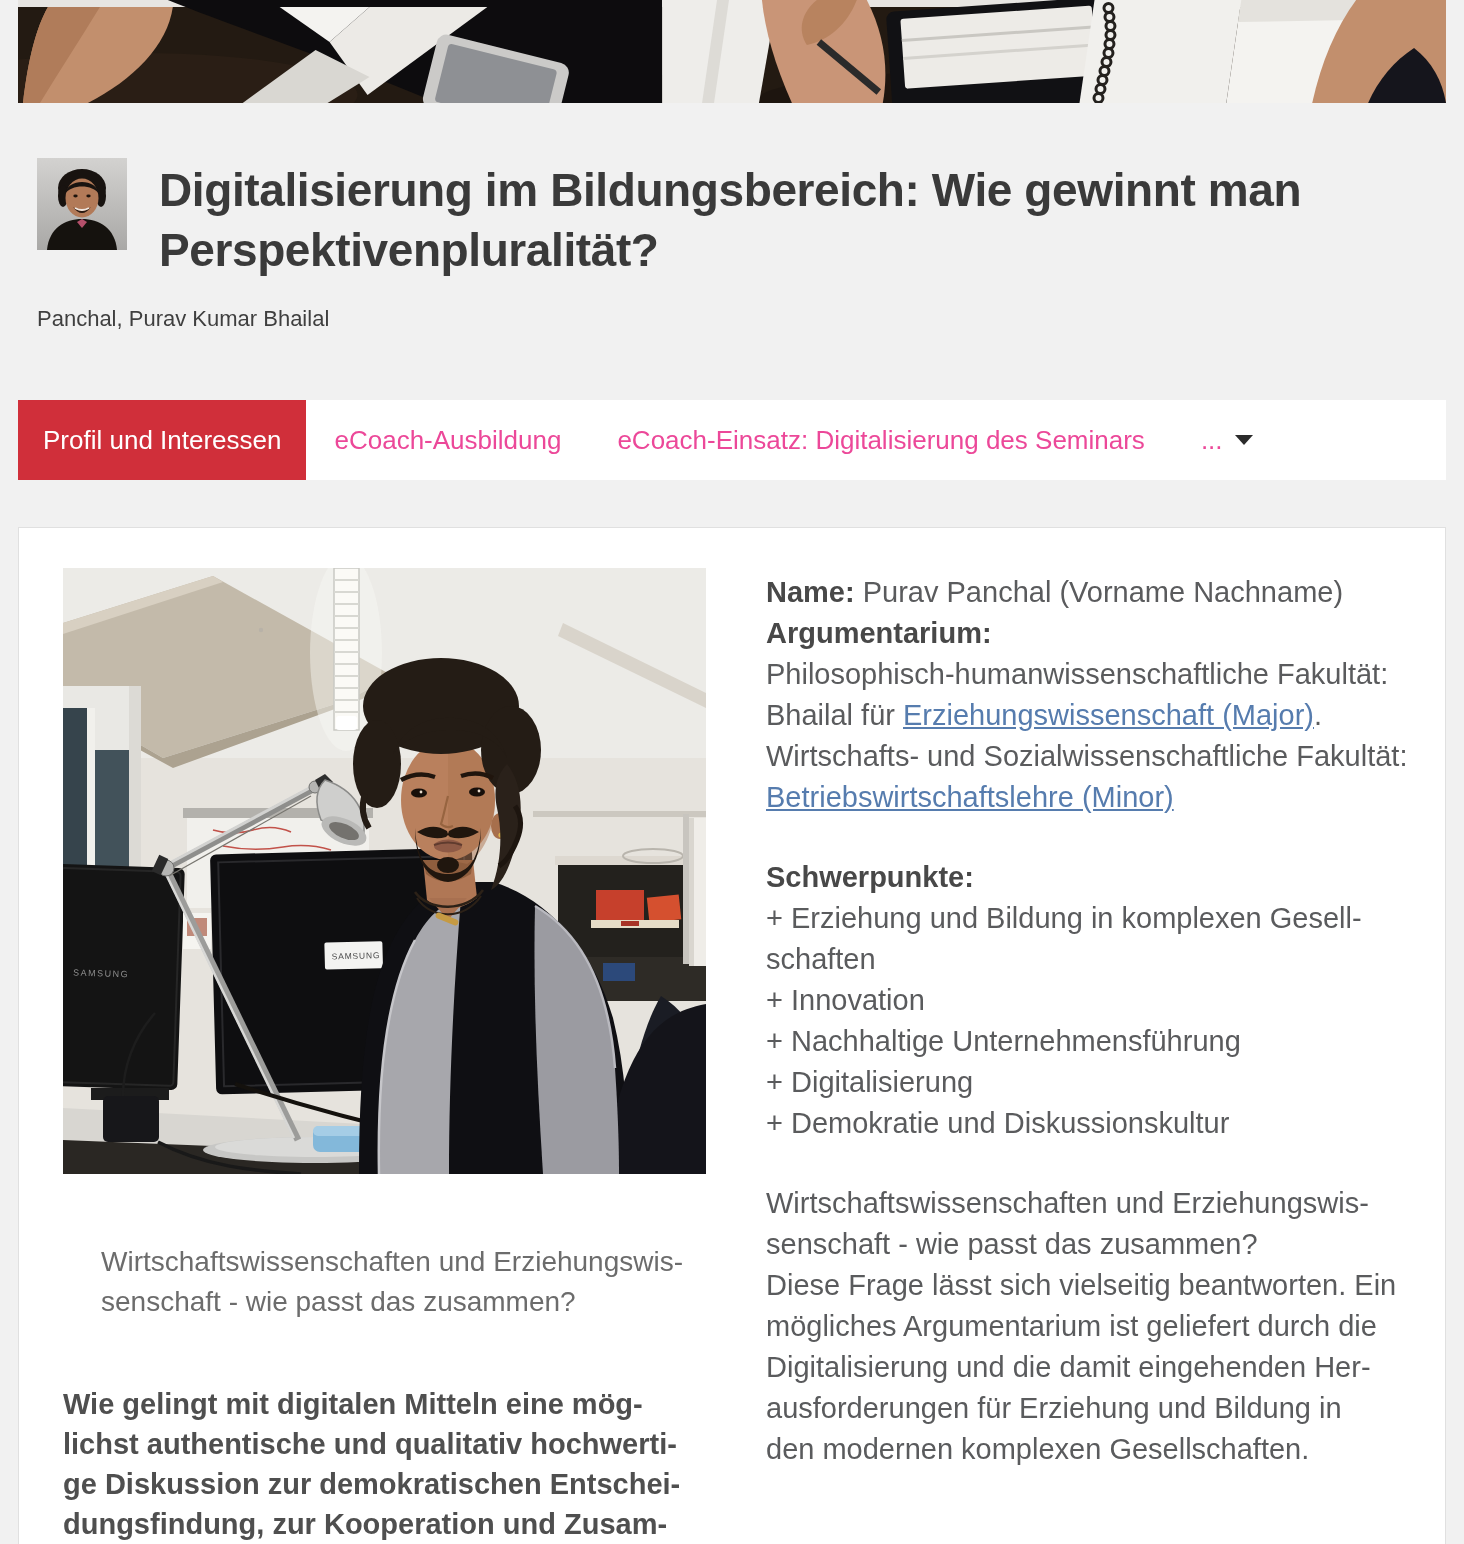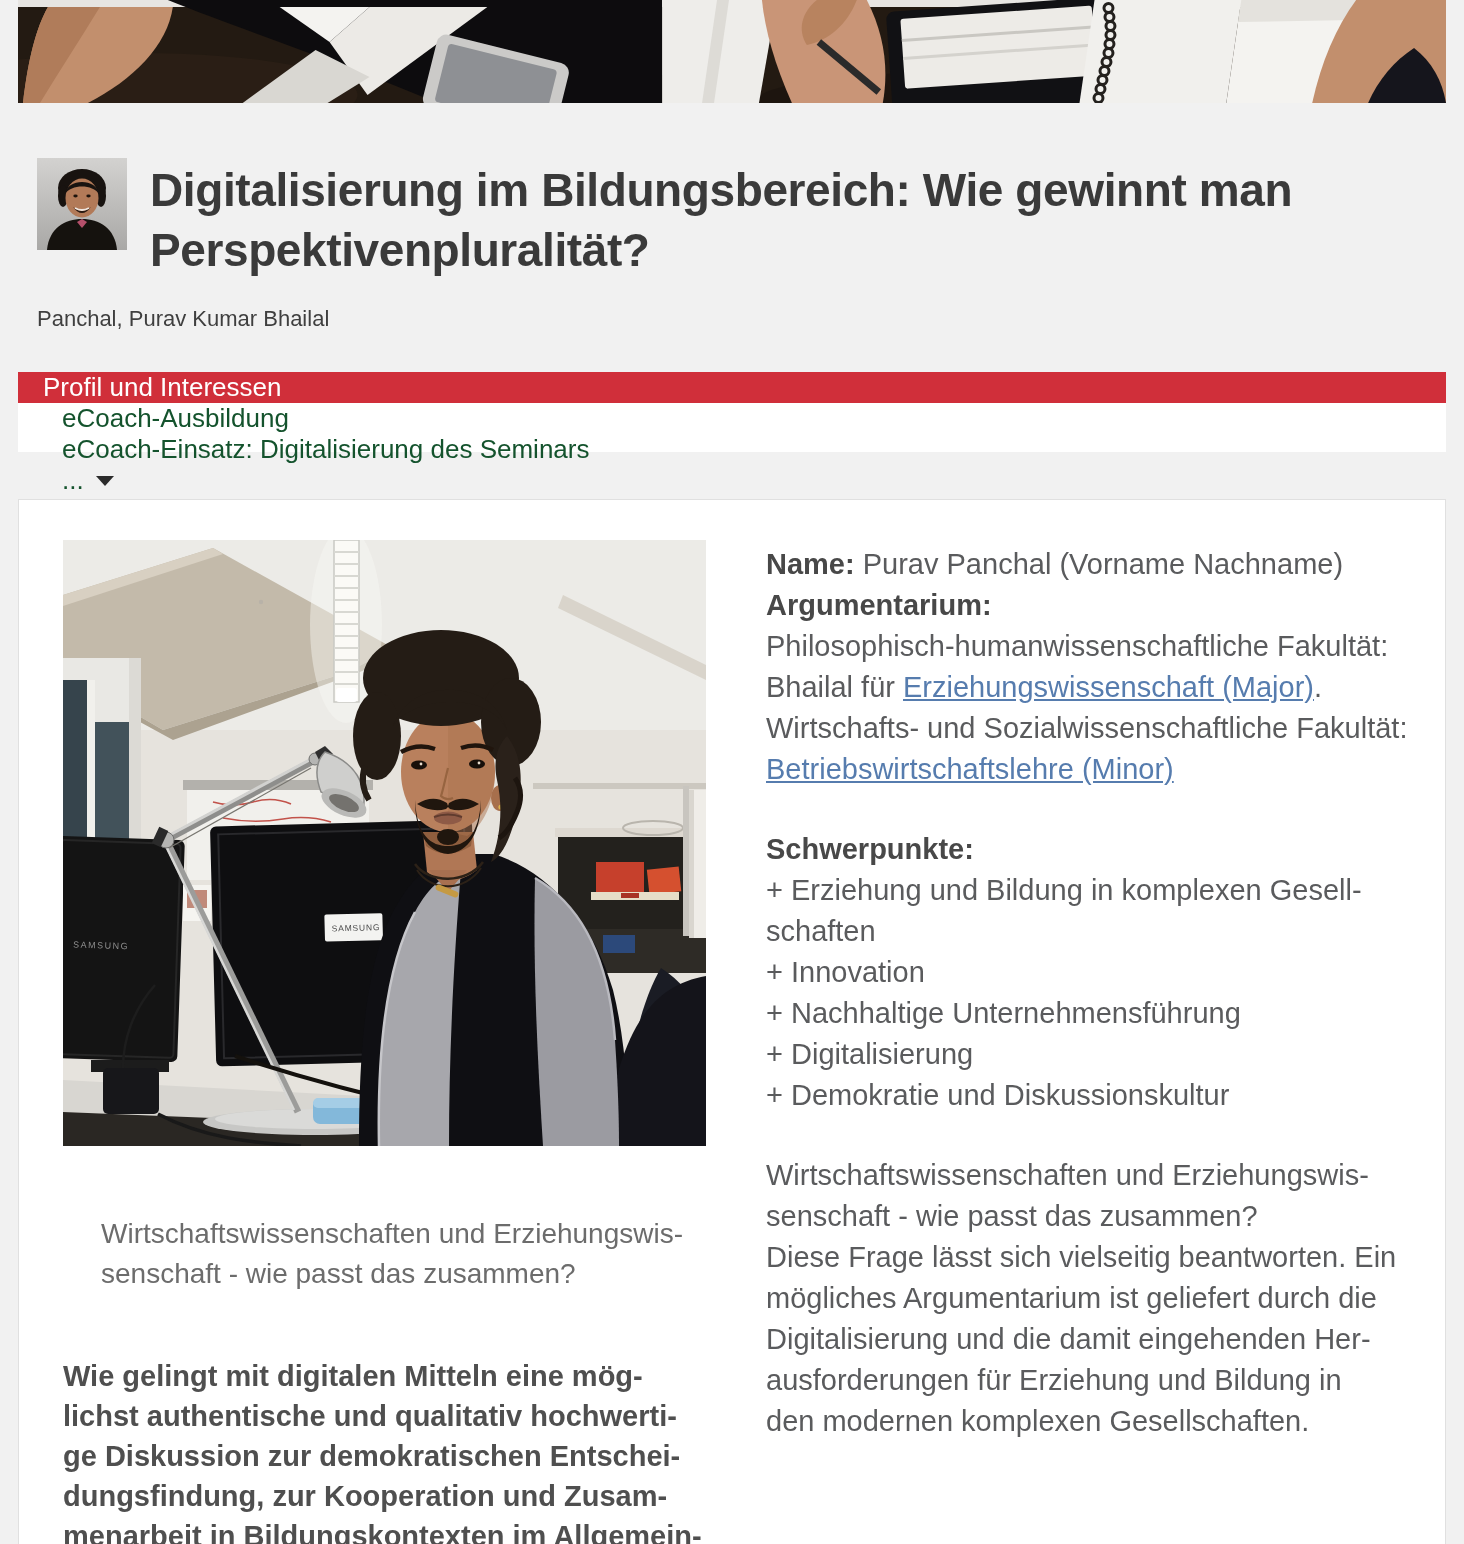--- a/index.html
+++ b/index.html
@@ -2,29 +2,29 @@
 <html><head>
 <meta charset="utf-8">
 <style>
   * { box-sizing: border-box; margin: 0; padding: 0; }
   html, body { width: 1464px; height: 1544px; overflow: hidden; }
   body { background: #f1f1f1; font-family: "Liberation Sans", sans-serif; color: #58595b; }
   .page { padding: 0 18px; }
 
   .banner { width: 100%; height: 103px; display: block; }
 
-  .hdr { display: flex; gap: 23px; margin: 55px 0 0 19px; align-items: flex-start; }
+  .hdr { display: flex; gap: 32px; margin: 55px 0 0 19px; align-items: flex-start; }
   .avatar { width: 90px; height: 92px; flex: 0 0 90px; display: block; }
   .title { font-size: 46px; line-height: 60px; font-weight: bold; color: #3a3a3a;
            letter-spacing: -0.4px; max-width: 1185px; margin-top: 2px; }
   .byline { margin: 22px 0 0 19px; font-size: 22px; line-height: 34px; color: #3f3f3f; }
 
-  .tabs { margin-top: 36px; background: #ffffff; height: 80px; display: flex;
-          align-items: stretch; font-size: 26px; flex-direction: column; }
-  .tab { display: flex; align-items: center; padding: 0 44px; color: #14532d; cursor: pointer; white-space: nowrap; }
+  .tabs { margin-top: 64px; background: #ffffff; height: 80px; display: flex;
+          align-items: stretch; font-size: 26px; }
+  .tab { display: flex; align-items: center; padding: 0 28px; color: #ec4899; cursor: pointer; white-space: nowrap; }
   .tab.active { background: #d02f3a; color: #ffffff; padding: 0 25px; }
   .caret { width: 0; height: 0; border-left: 9px solid transparent; border-right: 9px solid transparent;
            border-top: 10px solid #2b2b2b; margin-left: 12px; display: inline-block; }
 
   .card { margin-top: 47px; background: #ffffff; border: 1px solid #e0e0e0;
           padding: 40px 38px 60px 44px; display: flex; gap: 60px; align-items: flex-start;
           min-height: 1100px; }
   .col-left { flex: 0 0 643px; width: 643px; }
   .photo { width: 643px; height: 606px; display: block; }
   .caption { margin: 68px 0 0 0; padding-left: 38px; font-size: 28px; line-height: 40px;

